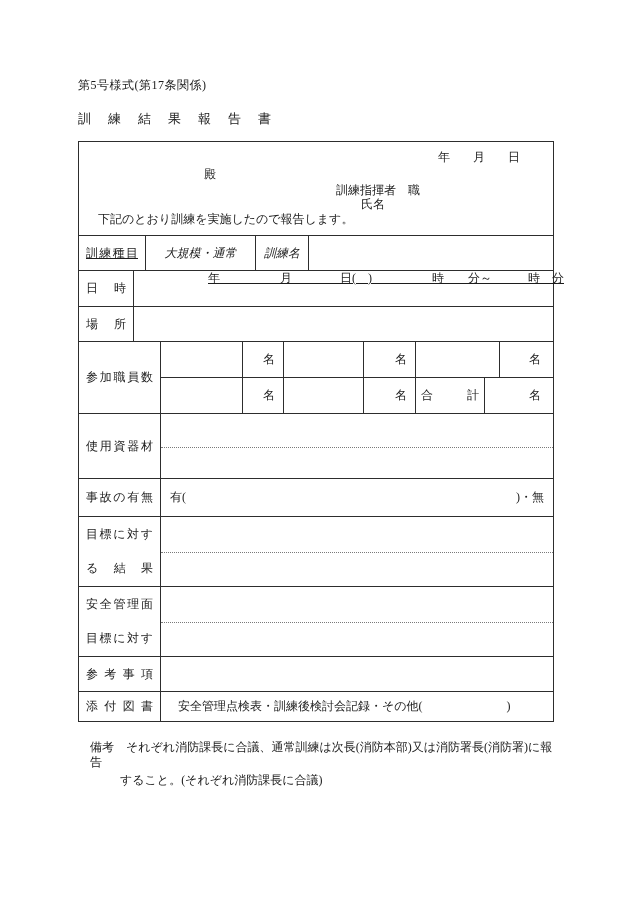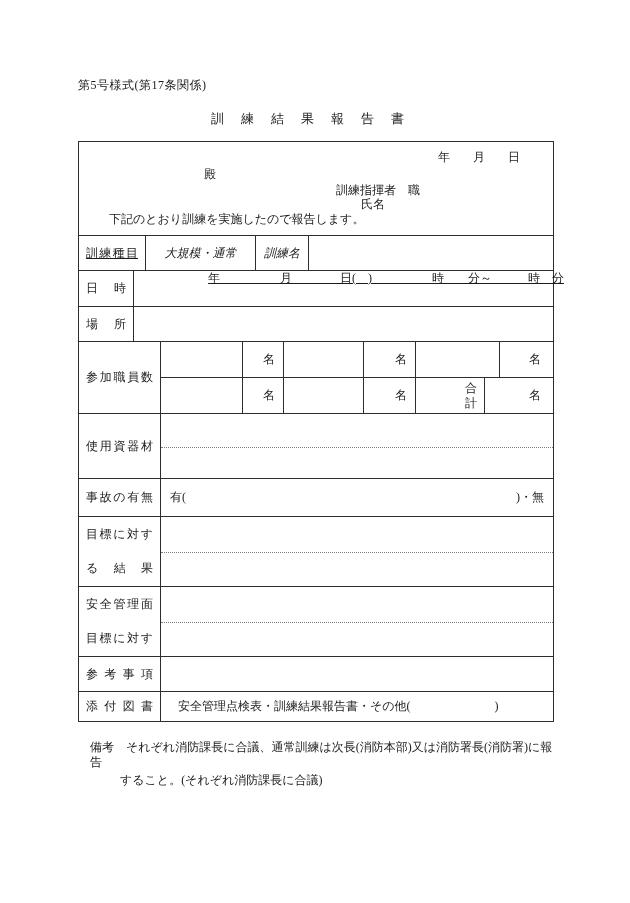--- a/index.html
+++ b/index.html
@@ -10,32 +10,32 @@
     background:#ffffff;
     font-family:"Liberation Serif","DejaVu Serif",serif;
     color:#1c1c1c;
     font-size:12px;
     line-height:1.25;
     overflow:hidden;
   }
   .form-number { position:absolute; left:78px; top:78px; letter-spacing:0.5px; }
   .doc-title {
     position:absolute; left:78px; top:111px; width:476px;
-    text-align:center; font-size:13px; letter-spacing:17px;
+    text-align:left; font-size:13px; letter-spacing:17px;
   }
   .form-table {
     position:absolute; left:78px; top:141px; width:474px;
     border:1px solid #2d2d2d; background:#fff;
   }
   .hdrblock { position:relative; height:93px; }
   .hdr-date { position:absolute; top:8px; right:33px; display:flex; gap:23px; }
   .hdr-dono { position:absolute; top:25px; left:125px; }
   .hdr-cmd  { position:absolute; top:41px; left:257px; }
   .hdr-name { position:absolute; top:55px; left:282px; }
-  .hdr-intro{ position:absolute; top:70px; left:30px; }
+  .hdr-intro{ position:absolute; top:70px; left:19px; }
 
   .trow { display:flex; border-top:1px solid #2d2d2d; box-sizing:border-box; align-items:stretch; }
   .lbl {
     box-sizing:border-box; border-right:1px solid #2d2d2d;
     display:flex; align-items:center; padding:0 7px; flex:none;
   }
   .lbl .jt { flex:1; text-align:justify; text-align-last:justify; }
   .lbl.two { flex-direction:column; justify-content:center; gap:19px; }
   .lbl.two .jt { flex:none; width:100%; text-align:justify; text-align-last:justify; }
   .w67 { width:67px;text-decoration:underline; } .w55 { width:55px; } .w82 { width:82px; }
@@ -49,21 +49,21 @@
   .att-cell { flex:1; display:flex; align-items:center; padding-left:17px; white-space:pre; }
 
   .pgrid { flex:1; display:flex; flex-direction:column; }
   .prow { display:flex; flex:1; }
   .prow.b { border-top:1px solid #2d2d2d; }
   .pc { box-sizing:border-box; border-left:1px solid #2d2d2d; display:flex; align-items:center; flex:none; }
   .pc:first-child { border-left:none; }
   .pc.mei { justify-content:flex-end; padding-right:8px; }
   .pc.last { flex:1; padding-right:12px; }
   .pc.gokei { padding:0 5px; }
-  .pc.gokei .jt { flex:1; text-align:justify; text-align-last:justify;margin-left:44px; }
+  .pc.gokei .jt { flex:1; text-align:justify; text-align-last:justify; }
 
   .note { position:absolute; left:90px; top:740px; width:470px; }
   .note .l2 { margin-left:30px; margin-top:3px; }
 </style>
 </head>
 <body>
 
 <div class="page">
 
   <div class="form-number">第5号様式(第17条関係)</div>
@@ -203,21 +203,21 @@
       <div class="cell fill">
         <span></span>
       </div>
     </div>
 
     <div class="trow" style="height:30px">
       <div class="lbl w82">
         <div class="jt">添付図書</div>
       </div>
       <div class="att-cell">
-        <span>安全管理点検表・訓練結果報告書・その他(　　　　　　　)</span>
+        <span>安全管理点検表・訓練後検討会記録・その他(　　　　　　　)</span>
       </div>
     </div>
 
   </div>
 
   <div class="note">
     <div class="l1">備考　それぞれ消防課長に合議、通常訓練は次長(消防本部)又は消防署長(消防署)に報告</div>
     <div class="l2">すること。(それぞれ消防課長に合議)</div>
   </div>
 

